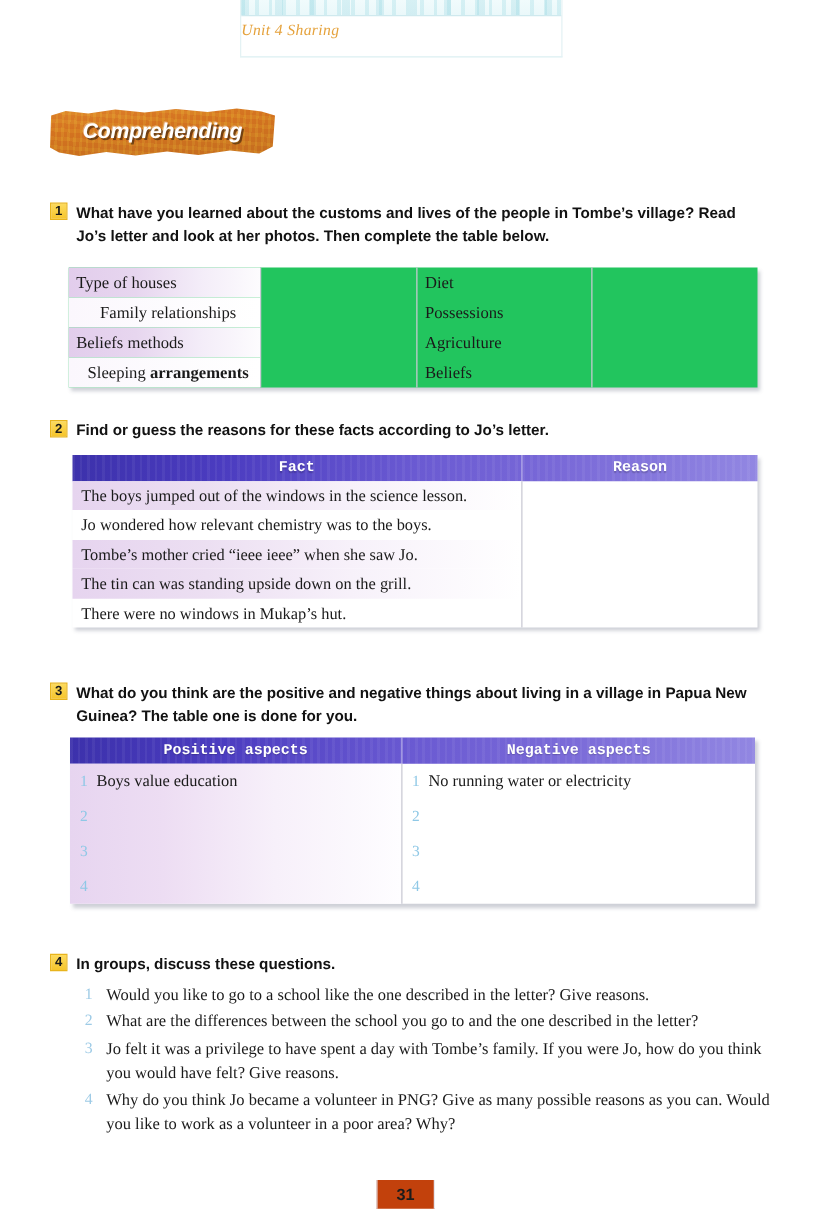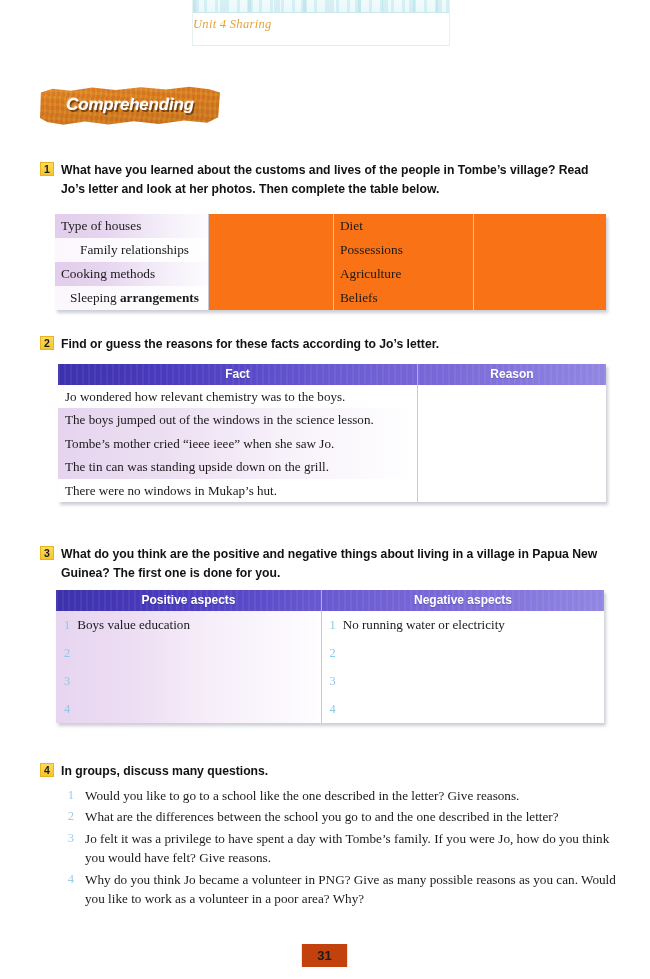--- a/index.html
+++ b/index.html
@@ -133,21 +133,21 @@
     color: #121212;
   }
 
   
   .t1 {
     position: absolute;
     left: 55px;
     top: 214px;
     width: 551px;
     height: 96px;
-    background: #f97316;
+    background: #22c55e;
     box-shadow: 2px 3px 3px rgba(90,95,120,.30);
   }
   .t1-grid {
     position: absolute;
     inset: 0;
     display: grid;
     grid-template-columns: 153px 125px 140px 133px;
   }
   .t1-col { position: relative; }
   .t1-col + .t1-col { border-left: 1px solid #c9c9d4; }
@@ -186,21 +186,21 @@
   }
   .tbl-head::after {
     content: "";
     position: absolute;
     inset: 0;
     background: repeating-linear-gradient(90deg,
       rgba(255,255,255,.055) 0 2px, rgba(255,255,255,0) 2px 6px);
     pointer-events: none;
   }
   .tbl-head-cell {
-    font-family: Liberation Sans, sans-serif;
+    font-family: Liberation Mono, monospace;
     font-weight: bold;
     font-size: 12px;
     line-height: 21px;
     color: #ffffff;
     text-align: center;
     position: relative;
     z-index: 1;
     text-shadow: 0 1px 1px rgba(0,0,0,.2);
   }
   .tbl-head-cell.sep { border-left: 1px solid rgba(255,255,255,.45); }
@@ -299,21 +299,21 @@
 <div class="q-block" style="left:40px; top:161px; width:575px;">
   <div class="q-num">1</div>
   <div class="q-text">What have you learned about the customs and lives of the people in Tombe’s village? Read Jo’s letter and look at her photos. Then complete the table below.</div>
 </div>
 
 <div class="t1">
   <div class="t1-grid">
     <div class="t1-col shaded">
       <div class="t1-cell odd">Type of houses</div>
       <div class="t1-cell even">Family relationships</div>
-      <div class="t1-cell odd">Cooking methods</div>
+      <div class="t1-cell odd">Beliefs methods</div>
       <div class="t1-cell even"><span>Sleeping </span><b>arrangements</b></div>
     </div>
     <div class="t1-col">
       <div class="t1-cell"></div>
       <div class="t1-cell"></div>
       <div class="t1-cell"></div>
       <div class="t1-cell"></div>
     </div>
     <div class="t1-col">
       <div class="t1-cell">Diet</div>
@@ -335,39 +335,39 @@
   <div class="q-text">Find or guess the reasons for these facts according to Jo’s letter.</div>
 </div>
 
 <div class="tbl" style="left:58px; top:364px; width:548px;">
   <div class="tbl-head">
     <div class="tbl-head-cell" style="width:359px;">Fact</div>
     <div class="tbl-head-cell sep" style="width:189px;">Reason</div>
   </div>
   <div class="tbl-body">
     <div class="tbl-col" style="width:359px;">
+      <div class="t2-row tint">The boys jumped out of the windows in the science lesson.</div>
       <div class="t2-row">Jo wondered how relevant chemistry was to the boys.</div>
-      <div class="t2-row tint">The boys jumped out of the windows in the science lesson.</div>
       <div class="t2-row tint">Tombe’s mother cried “ieee ieee” when she saw Jo.</div>
       <div class="t2-row tint">The tin can was standing upside down on the grill.</div>
       <div class="t2-row">There were no windows in Mukap’s hut.</div>
     </div>
     <div class="tbl-col" style="width:188px;">
       <div class="t2-row"></div>
       <div class="t2-row"></div>
       <div class="t2-row"></div>
       <div class="t2-row"></div>
       <div class="t2-row"></div>
     </div>
   </div>
 </div>
 
 <div class="q-block" style="left:40px; top:545px; width:580px;">
   <div class="q-num">3</div>
-  <div class="q-text">What do you think are the positive and negative things about living in a village in Papua New Guinea? The first one is done for you.</div>
+  <div class="q-text">What do you think are the positive and negative things about living in a village in Papua New Guinea? The table one is done for you.</div>
 </div>
 
 <div class="tbl" style="left:56px; top:590px; width:548px;">
   <div class="tbl-head">
     <div class="tbl-head-cell" style="width:265px;">Positive aspects</div>
     <div class="tbl-head-cell sep" style="width:283px;">Negative aspects</div>
   </div>
   <div class="tbl-body">
     <div class="tbl-col t3-col-left" style="width:265px;">
       <div class="t3-row"><span class="t3-idx">1</span><span>Boys value education</span></div>
@@ -379,21 +379,21 @@
       <div class="t3-row"><span class="t3-idx">1</span><span>No running water or electricity</span></div>
       <div class="t3-row"><span class="t3-idx">2</span><span></span></div>
       <div class="t3-row"><span class="t3-idx">3</span><span></span></div>
       <div class="t3-row"><span class="t3-idx">4</span><span></span></div>
     </div>
   </div>
 </div>
 
 <div class="q-block" style="left:40px; top:762px; width:575px;">
   <div class="q-num">4</div>
-  <div class="q-text">In groups, discuss many questions.</div>
+  <div class="q-text">In groups, discuss these questions.</div>
 </div>
 
 <div class="q4-list">
   <div class="q4-item">
     <span class="q4-idx">1</span>
     <span>Would you like to go to a school like the one described in the letter? Give reasons.</span>
   </div>
   <div class="q4-item">
     <span class="q4-idx">2</span>
     <span>What are the differences between the school you go to and the one described in the letter?</span>

